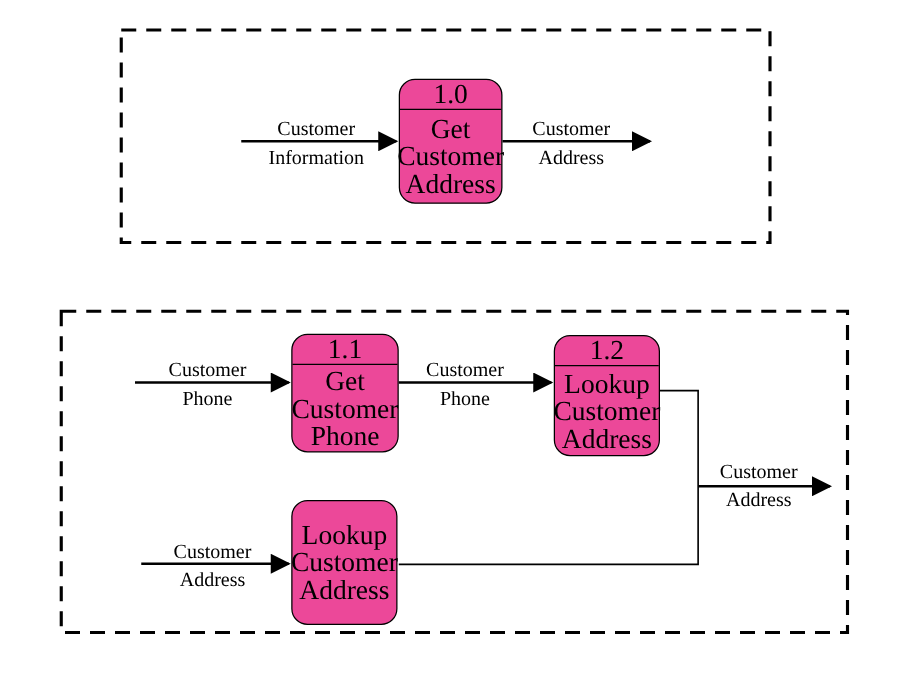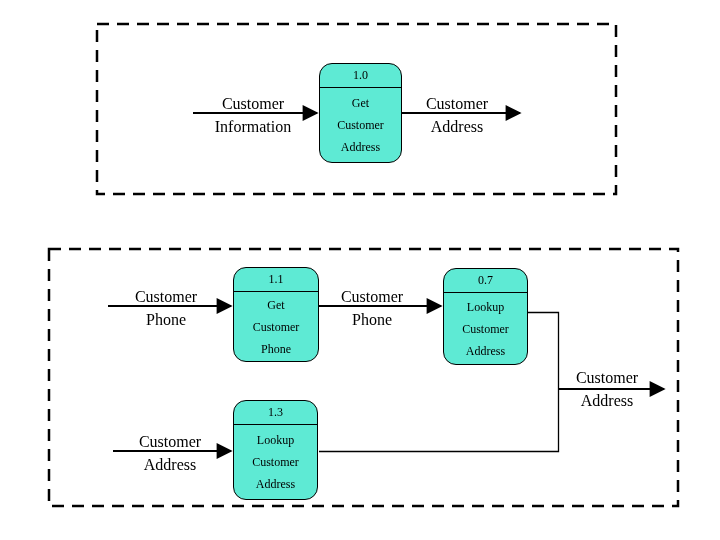--- a/index.html
+++ b/index.html
@@ -16,25 +16,25 @@
   }
   #wire-layer {
     position: absolute;
     left: 0; top: 0;
   }
   .process {
     position: absolute;
     box-sizing: border-box;
     border: 1px solid #000000;
     border-radius: 13px;
-    background: #5eead4;
+    background: #ec4899;
     display: flex;
     flex-direction: column;
     text-align: center;
-    font-size: 12px;
+    font-size: 22px;
   }
   .process-header {
     box-sizing: border-box;
     height: 24px;
     line-height: 22px;
     border-bottom: 1px solid #000000;
   }
   .process-body {
     flex: 1;
     display: flex;
@@ -95,28 +95,27 @@
 Address</div>
 
   <div class="process" style="left:233px; top:267px; width:86px; height:95px;">
     <div class="process-header">1.1</div>
     <div class="process-body">Get
 Customer
 Phone</div>
   </div>
 
   <div class="process" style="left:443px; top:268px; width:85px; height:97px;">
-    <div class="process-header">0.7</div>
+    <div class="process-header">1.2</div>
     <div class="process-body">Lookup
 Customer
 Address</div>
   </div>
 
   <div class="process" style="left:233px; top:400px; width:85px; height:100px;">
-    <div class="process-header">1.3</div>
     <div class="process-body">Lookup
 Customer
 Address</div>
   </div>
 
   <div class="flow-label" style="left:166px; top:308px;">Customer
 Phone</div>
 
   <div class="flow-label" style="left:372px; top:308px;">Customer
 Phone</div>

